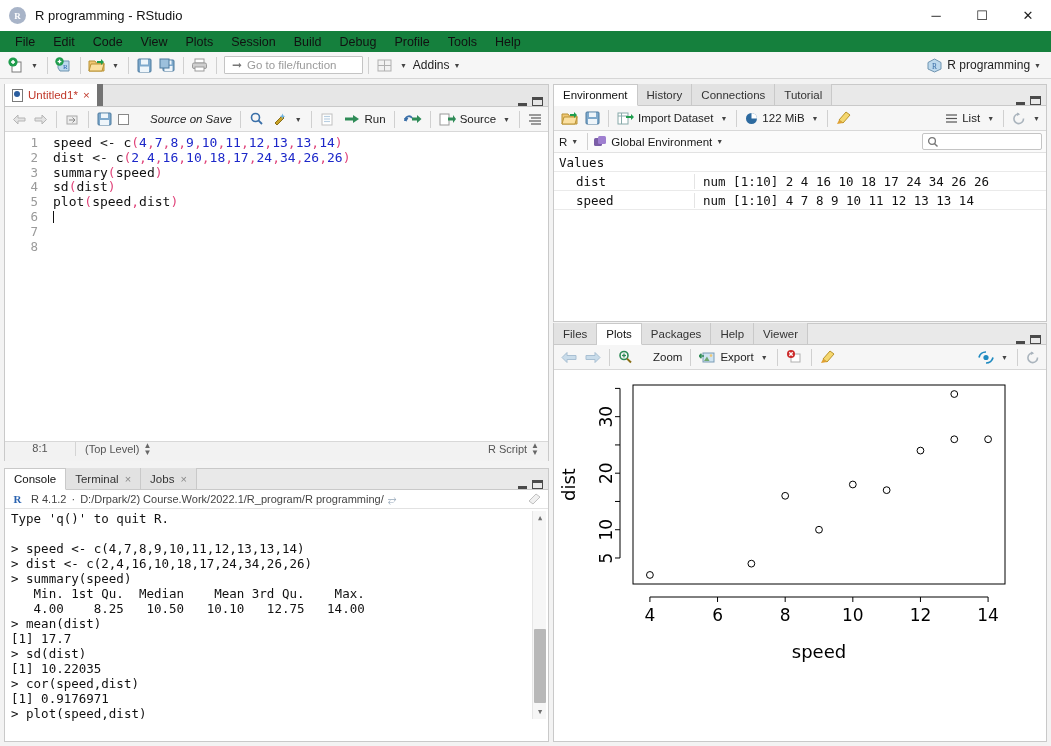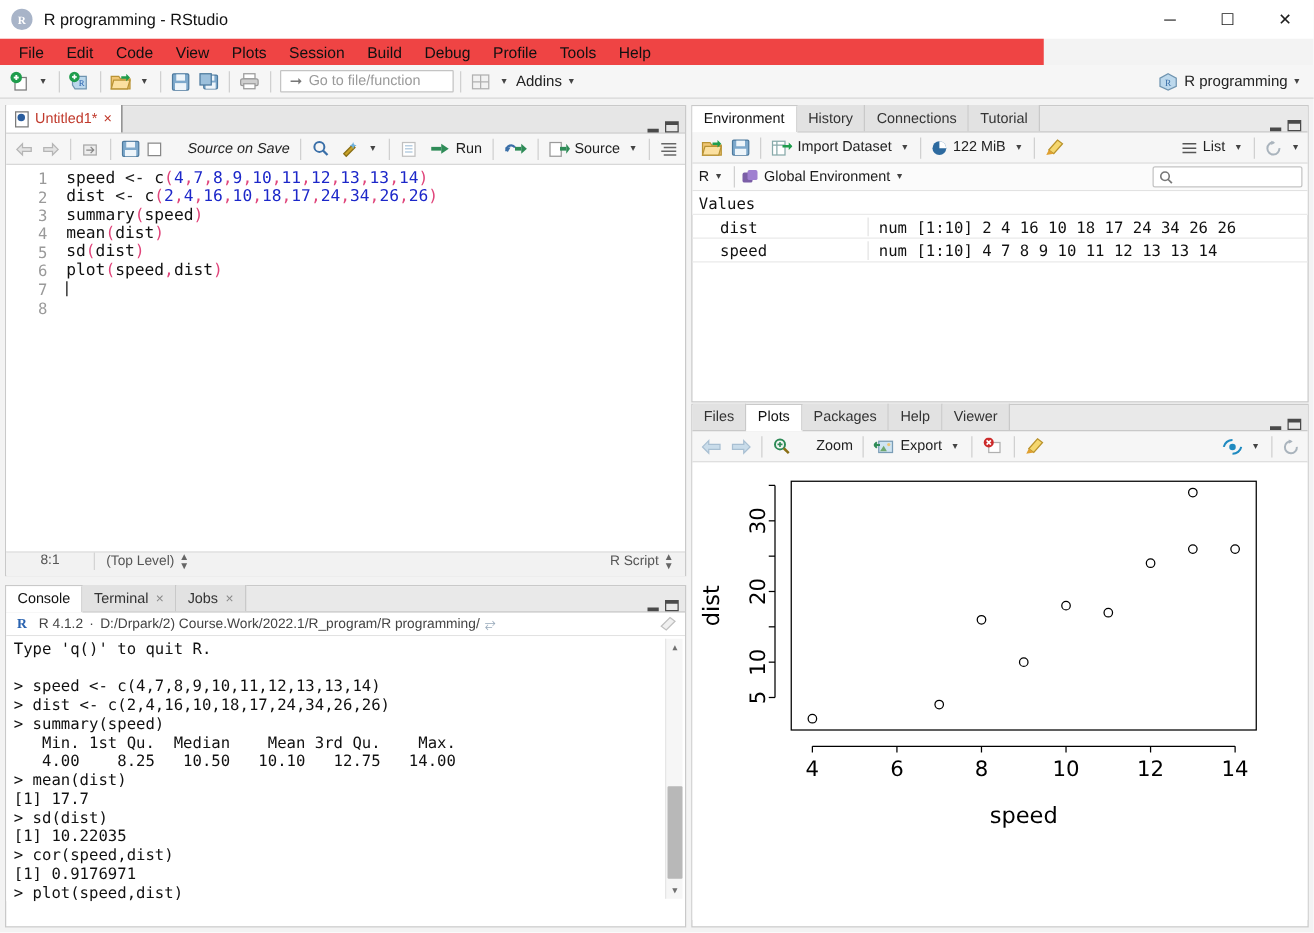--- a/index.html
+++ b/index.html
@@ -27,22 +27,22 @@
   }
   .title-text { margin-left:9px; font-size:13px; color:#111; }
   .wincontrols { margin-left:auto; display:flex; height:31px; }
   .wbtn {
     width:46px; height:31px; display:flex; align-items:center; justify-content:center;
     font-size:13px; color:#202020;
   }
 
   
   .menubar {
-    position:absolute; left:0; top:31px; width:835px; height:21px;
-    background:#ef4444; display:flex; align-items:center; padding-left:6px;
+    position:absolute; left:0; top:31px; width:1051px; height:21px;
+    background:#15803d; display:flex; align-items:center; padding-left:6px;
   }
   .menu-item { padding:2px 9px; font-size:12.5px; color:#111; }
 
   
   .toolbar {
     position:absolute; left:0; top:52px; width:1051px; height:27px;
     background:#f6f6f6; border-bottom:1px solid #d6d6d6;
     display:flex; align-items:center; padding-left:5px;
   }
   .tb-sep { width:1px; height:17px; background:#d0d0d0; margin:0 5px; }
@@ -80,21 +80,21 @@
     height:25px; background:#f6f6f6; border-bottom:1px solid #d8d8d8;
     display:flex; align-items:center; padding-left:4px;
   }
   .ptb-btn { display:flex; align-items:center; height:20px; padding:0 3px; font-size:11.5px; color:#222; }
 
   
   #source-pane { left:4px; top:84px; width:545px; height:377px; }
   .editor-tabstrip { height:22px; background:#e6e6e6; display:flex; align-items:flex-end; border-bottom:1px solid #c9c9c9; }
   .etab {
     height:22px; padding:0 7px; display:flex; align-items:center; gap:5px;
-    background:#ffffff; border-right:1px solid #737373; font-size:11.5px;
+    background:#ffffff; border-right:6px solid #737373; font-size:11.5px;
     color:#c0392b;
   }
   .doc-ico {
     width:11px; height:13px; background:#fff; border:1px solid #7a7a7a;
     position:relative;
   }
   .doc-ico::after {
     content:""; position:absolute; left:1px; top:1px; width:6px; height:6px;
     background:#2a5d9e; border-radius:50%;
   }
@@ -395,21 +395,20 @@
         <div>4</div>
         <div>5</div>
         <div>6</div>
         <div>7</div>
         <div>8</div>
       </div>
       <div class="code-lines" id="code-lines">
           <div class="cl">speed<span class="tok-op"> &lt;- </span>c<span class="tok-punct">(</span><span class="tok-num">4</span><span class="tok-punct">,</span><span class="tok-num">7</span><span class="tok-punct">,</span><span class="tok-num">8</span><span class="tok-punct">,</span><span class="tok-num">9</span><span class="tok-punct">,</span><span class="tok-num">10</span><span class="tok-punct">,</span><span class="tok-num">11</span><span class="tok-punct">,</span><span class="tok-num">12</span><span class="tok-punct">,</span><span class="tok-num">13</span><span class="tok-punct">,</span><span class="tok-num">13</span><span class="tok-punct">,</span><span class="tok-num">14</span><span class="tok-punct">)</span></div>
           <div class="cl">dist<span class="tok-op"> &lt;- </span>c<span class="tok-punct">(</span><span class="tok-num">2</span><span class="tok-punct">,</span><span class="tok-num">4</span><span class="tok-punct">,</span><span class="tok-num">16</span><span class="tok-punct">,</span><span class="tok-num">10</span><span class="tok-punct">,</span><span class="tok-num">18</span><span class="tok-punct">,</span><span class="tok-num">17</span><span class="tok-punct">,</span><span class="tok-num">24</span><span class="tok-punct">,</span><span class="tok-num">34</span><span class="tok-punct">,</span><span class="tok-num">26</span><span class="tok-punct">,</span><span class="tok-num">26</span><span class="tok-punct">)</span></div>
           <div class="cl">summary<span class="tok-punct">(</span>speed<span class="tok-punct">)</span></div>
-          <div class="cl">mean<span class="tok-punct">(</span>dist<span class="tok-punct">)</span></div>
           <div class="cl">sd<span class="tok-punct">(</span>dist<span class="tok-punct">)</span></div>
           <div class="cl">plot<span class="tok-punct">(</span>speed<span class="tok-punct">,</span>dist<span class="tok-punct">)</span></div>
           <div class="cl"><span class="caret-blk"></span></div>
         </div>
     </div>
 
     <div class="editor-status">
       <div class="es-pos">8:1</div>
       <div class="es-sep"></div>
       <div class="es-scope">

